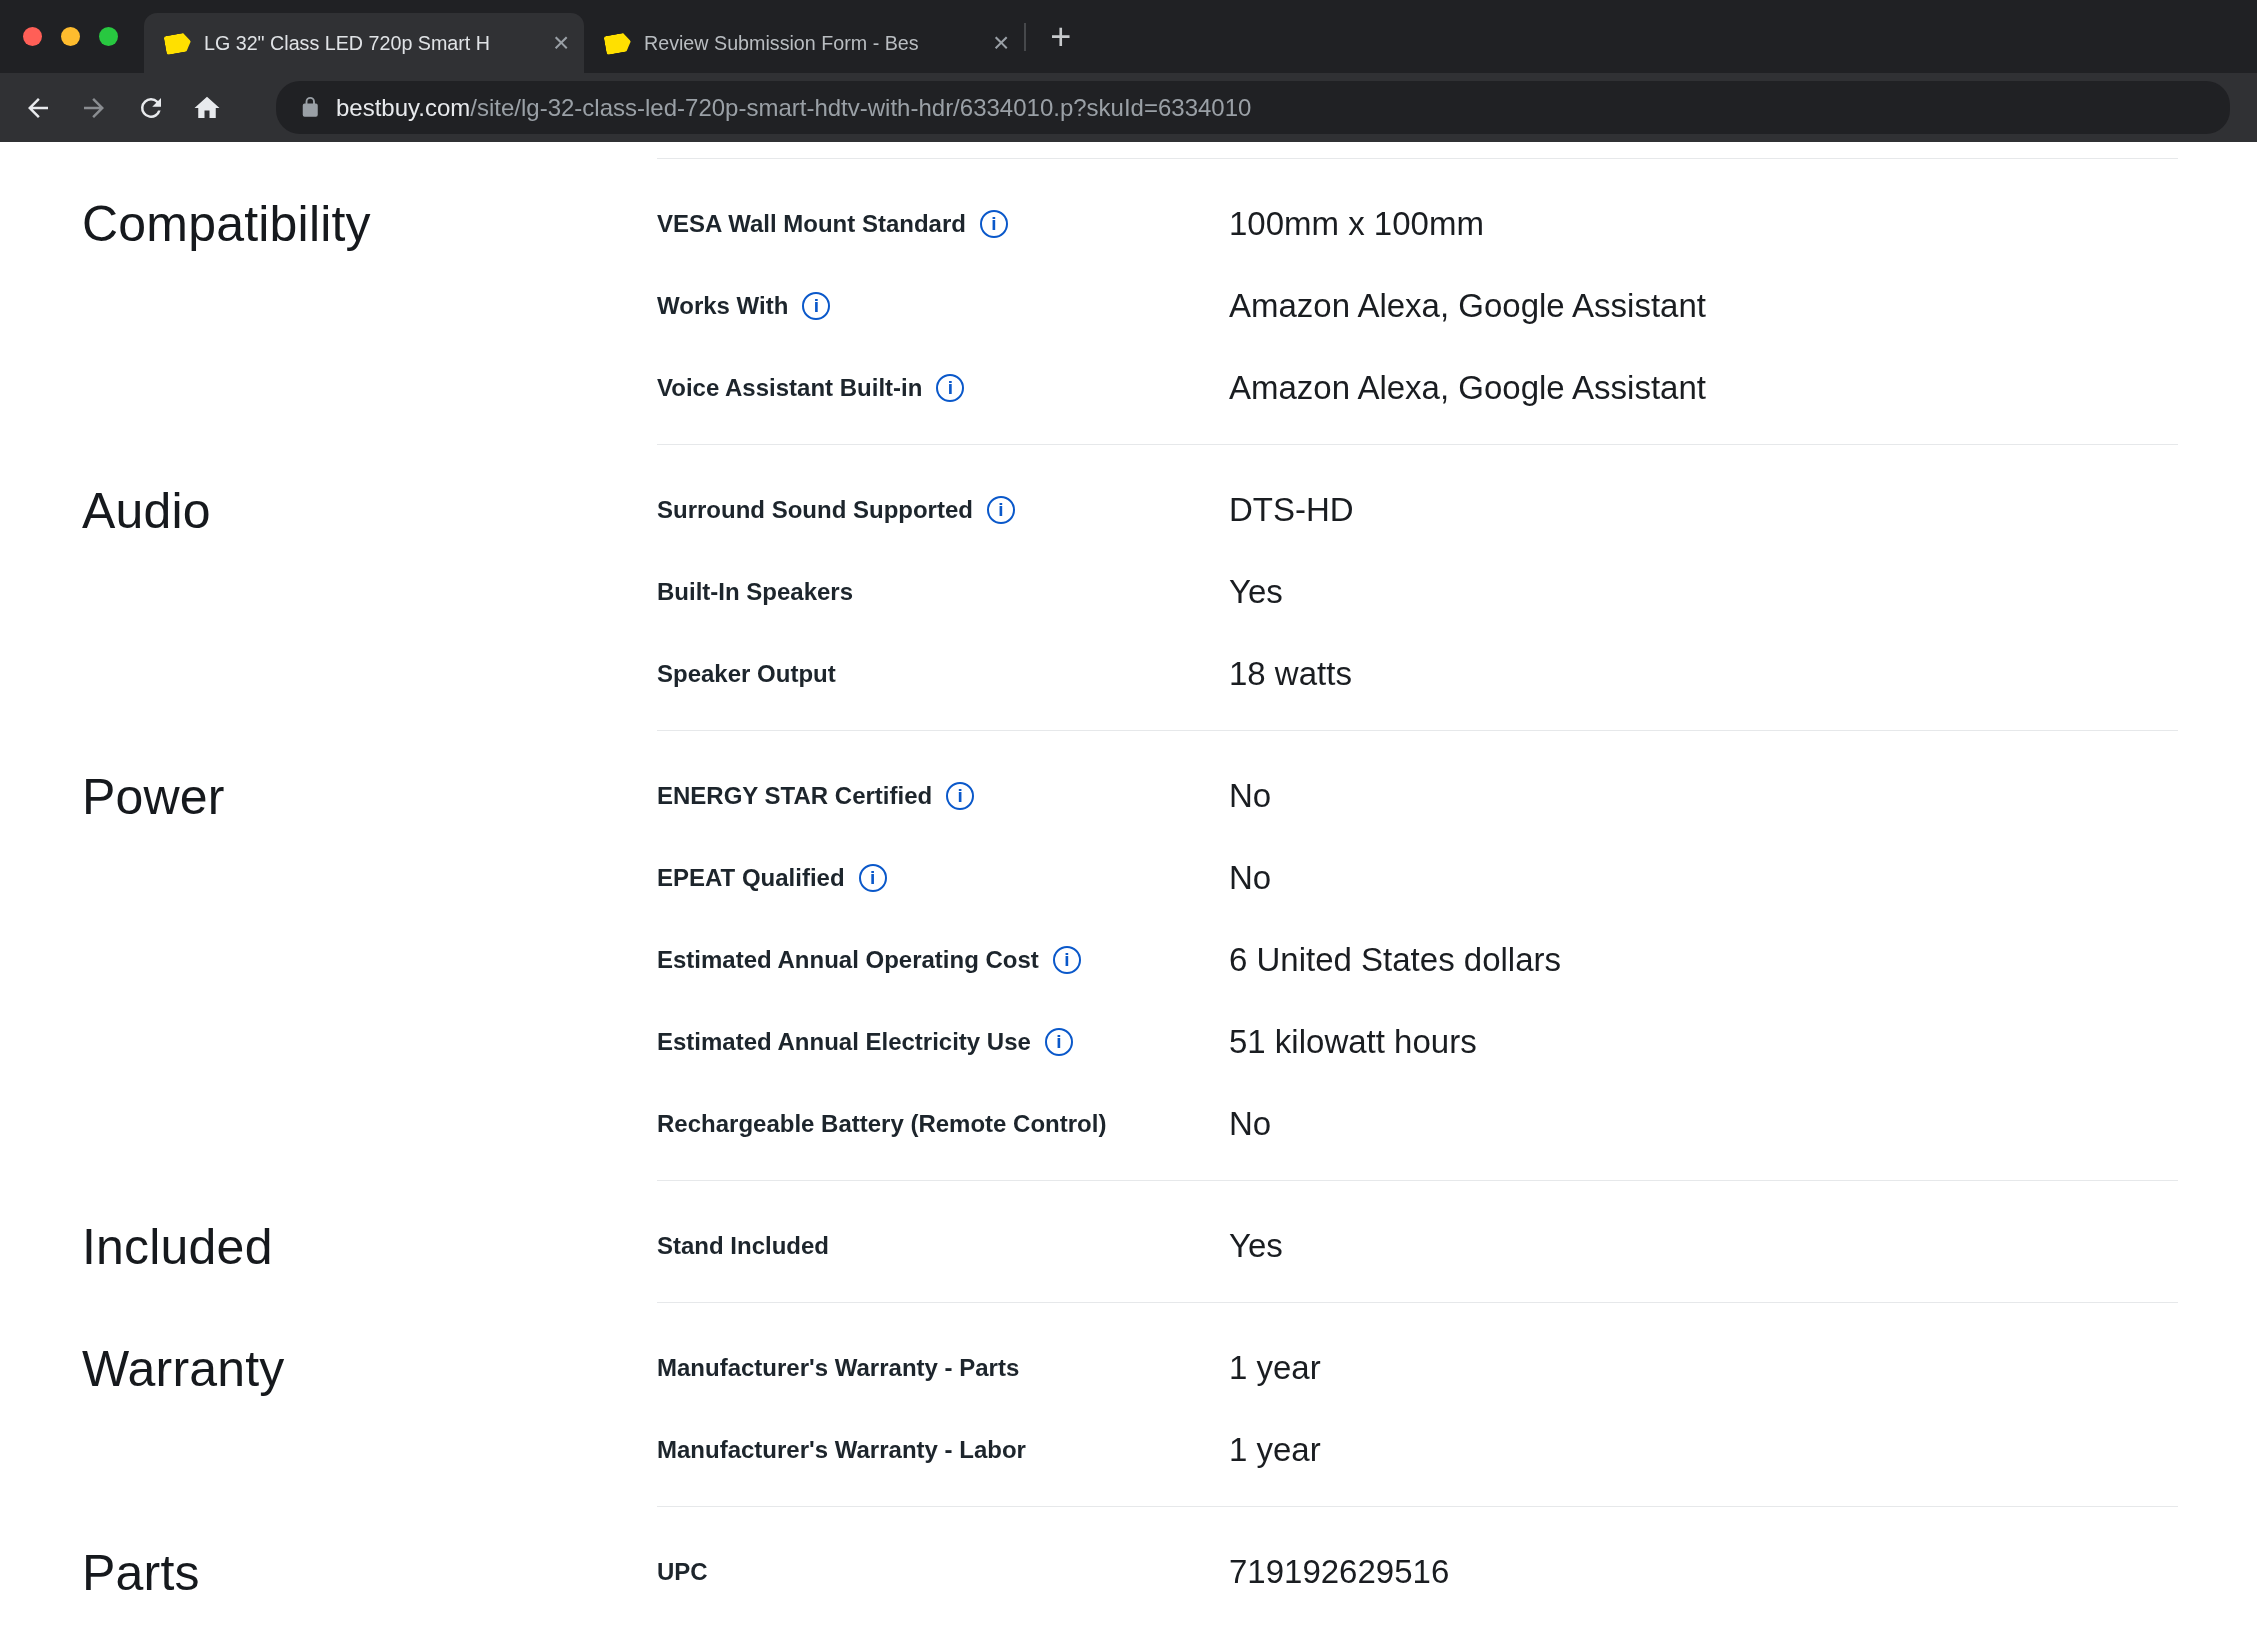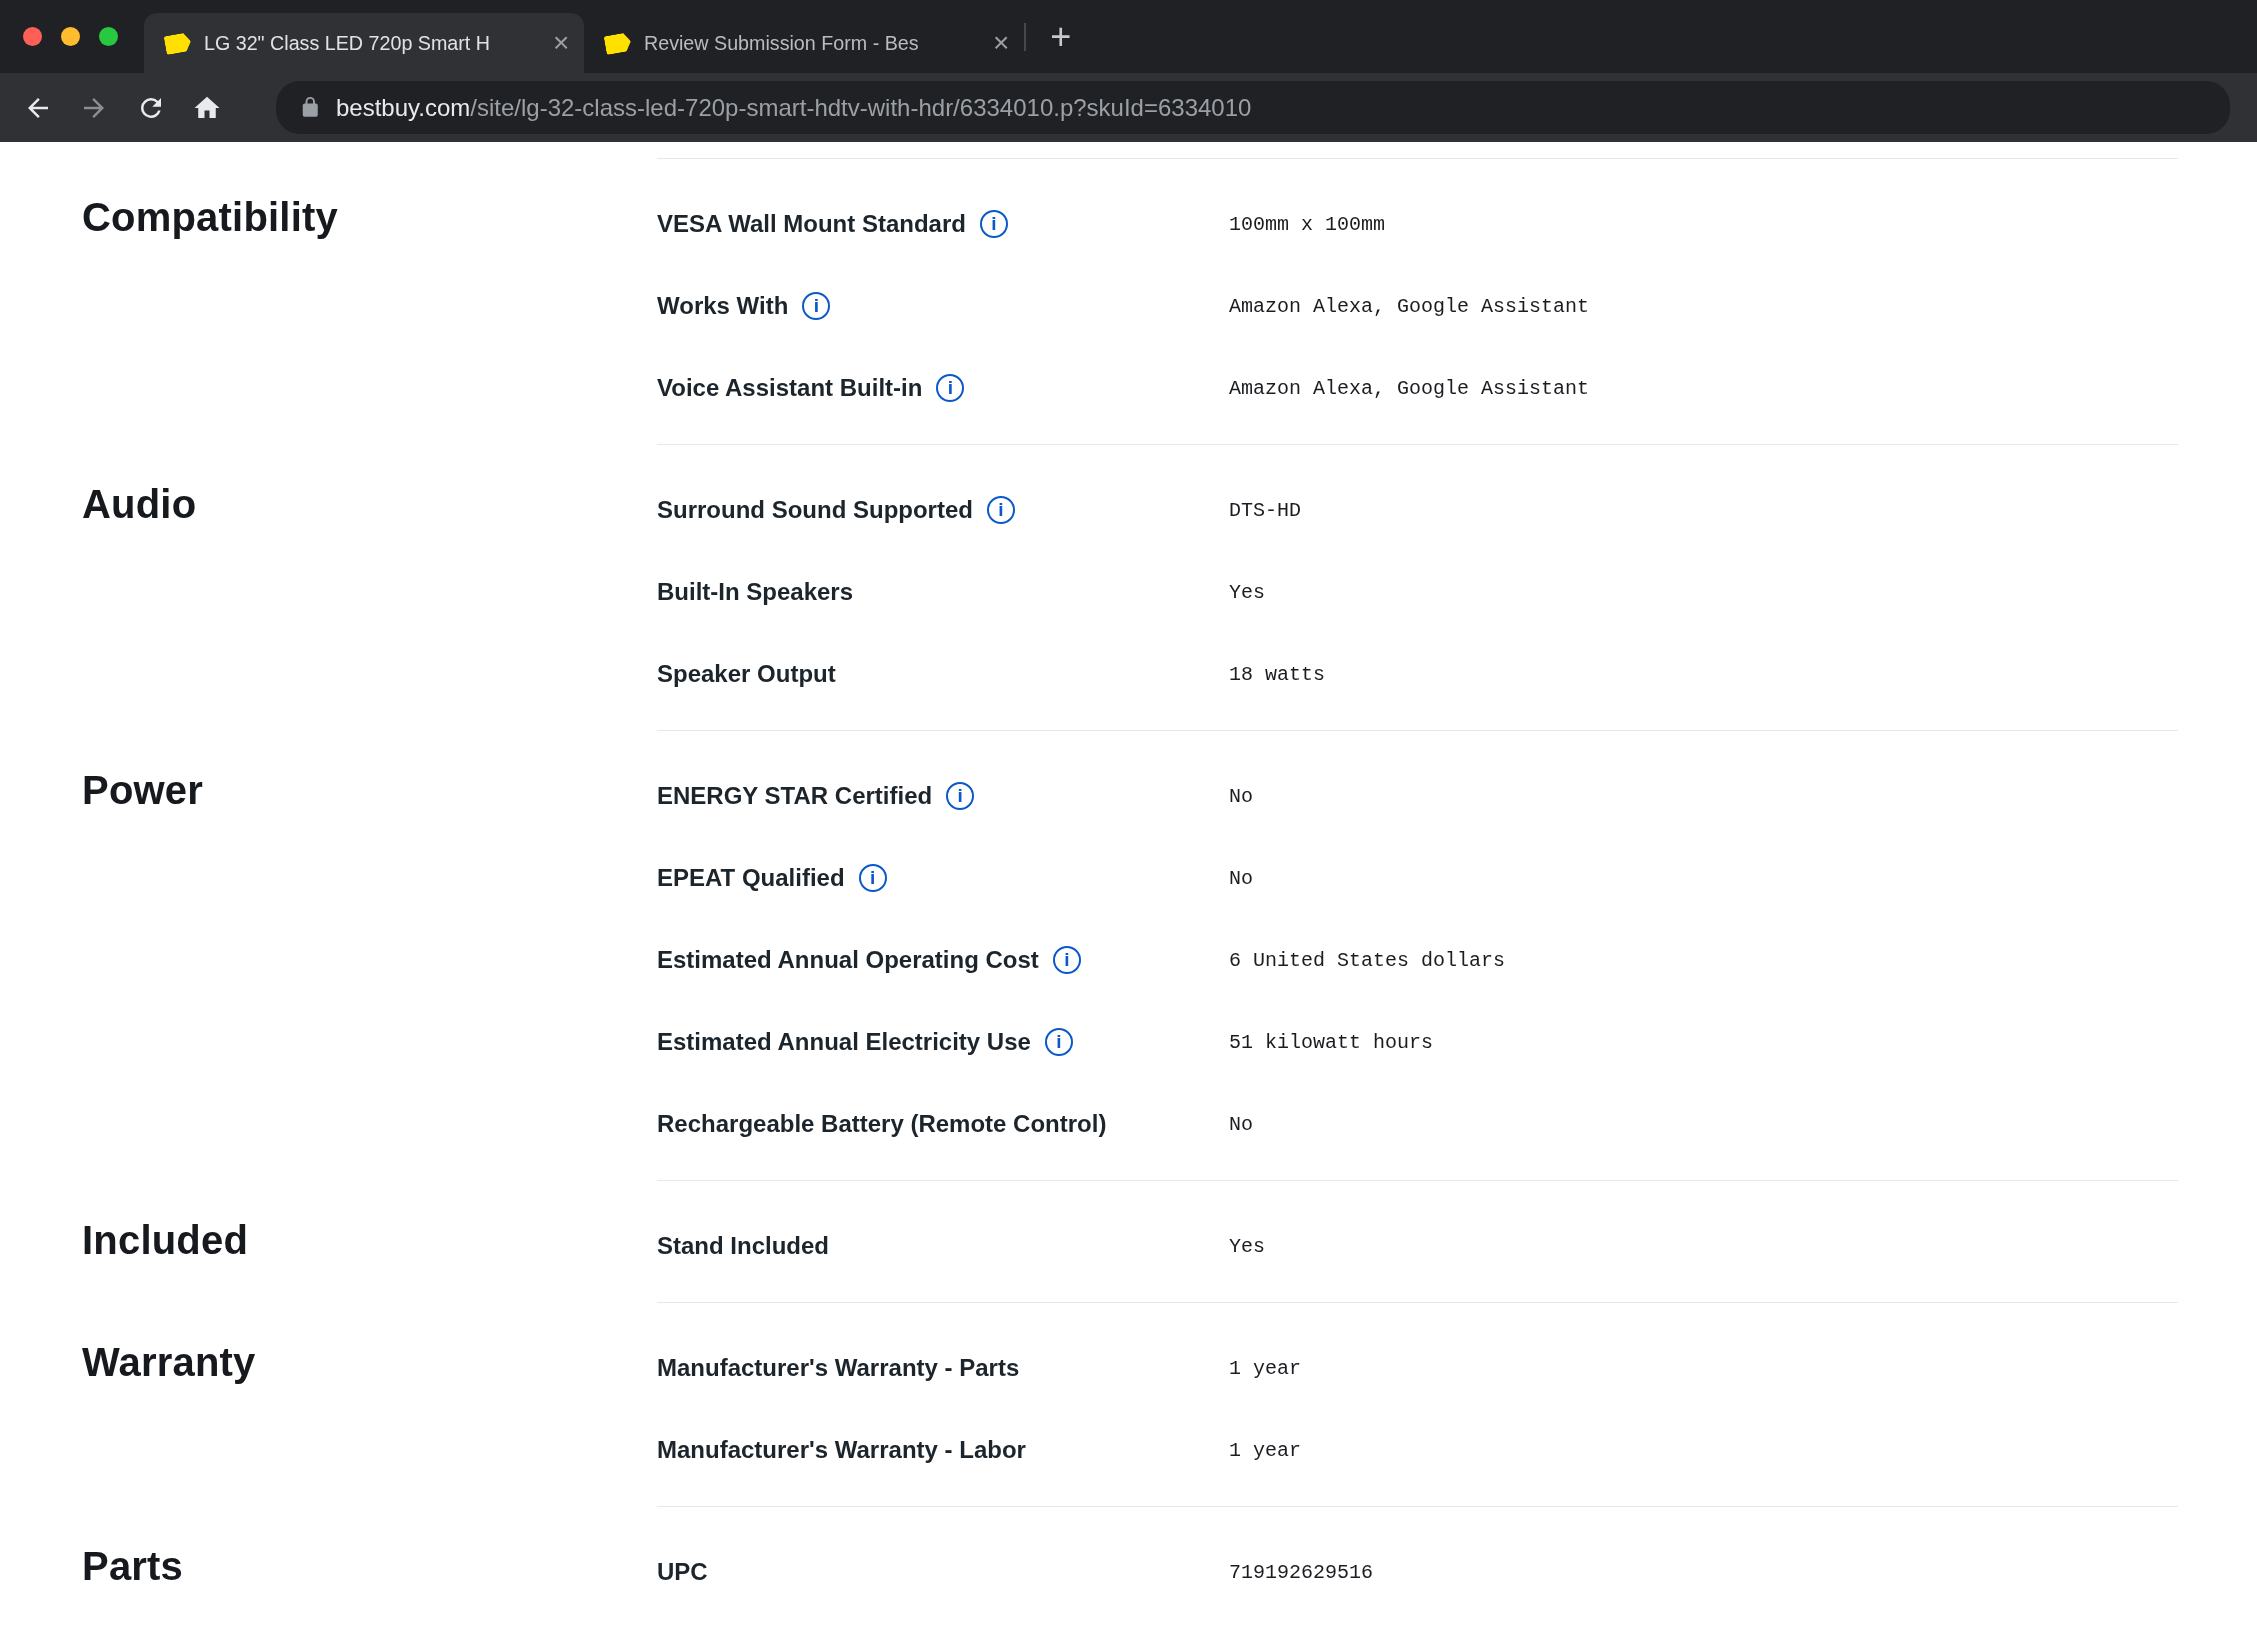--- a/index.html
+++ b/index.html
@@ -66,42 +66,42 @@
   .lock-wrap { display: flex; align-items: center; }
   .lock-wrap svg { width: 22.5px; height: 22.5px; }
   .url { font-size: 24px; white-space: nowrap; overflow: hidden; }
   .url .domain { color: #e8eaed; }
   .url .path   { color: #9aa0a6; }
 
   
   main.content { padding-top: 16px; background: #ffffff; }
   .spec-section { display: flex; }
   .section-title-cell { width: 657px; min-width: 657px; padding: 37px 0 0 82px; }
-  .section-title { font-size: 40px; font-weight: 700; color: #16191d; letter-spacing: 0.2px; }
+  .section-title { font-size: 50px; font-weight: 400; color: #16191d; letter-spacing: 0.2px; }
   .section-rows {
     flex: 1; margin-right: 80px;
     border-bottom: 1.9px solid #e6e8ea;
     padding: 24px 0 15px;
   }
   .spec-section:first-child .section-rows { border-top: 1.9px solid #e6e8ea; }
   .spec-section:last-child  .section-rows { border-bottom: none; padding-bottom: 56px; }
   .spec-row { height: 82px; display: flex; align-items: center; }
   .spec-label-cell {
     width: 572px; min-width: 572px;
     display: flex; align-items: center; gap: 14px; padding-right: 28px;
   }
   .spec-label { font-size: 24px; font-weight: 700; color: #1d252c; }
   .info-icon {
     width: 28px; height: 28px; min-width: 28px;
     border: 2.3px solid #0a58ca; border-radius: 50%;
     color: #0a58ca; font-size: 19px; font-weight: 700;
     display: inline-flex; align-items: center; justify-content: center;
     cursor: pointer;
   }
-  .spec-value { font-size: 20px; color: #1a1d21; font-family: Liberation Mono, monospace; }
+  .spec-value { font-size: 33px; color: #1a1d21; }
 </style>
 </head>
 <body>
 
 <div class="chrome">
   <div class="tab-strip">
     <div class="traffic-lights">
       <span class="light red"></span>
       <span class="light yellow"></span>
       <span class="light green"></span>

